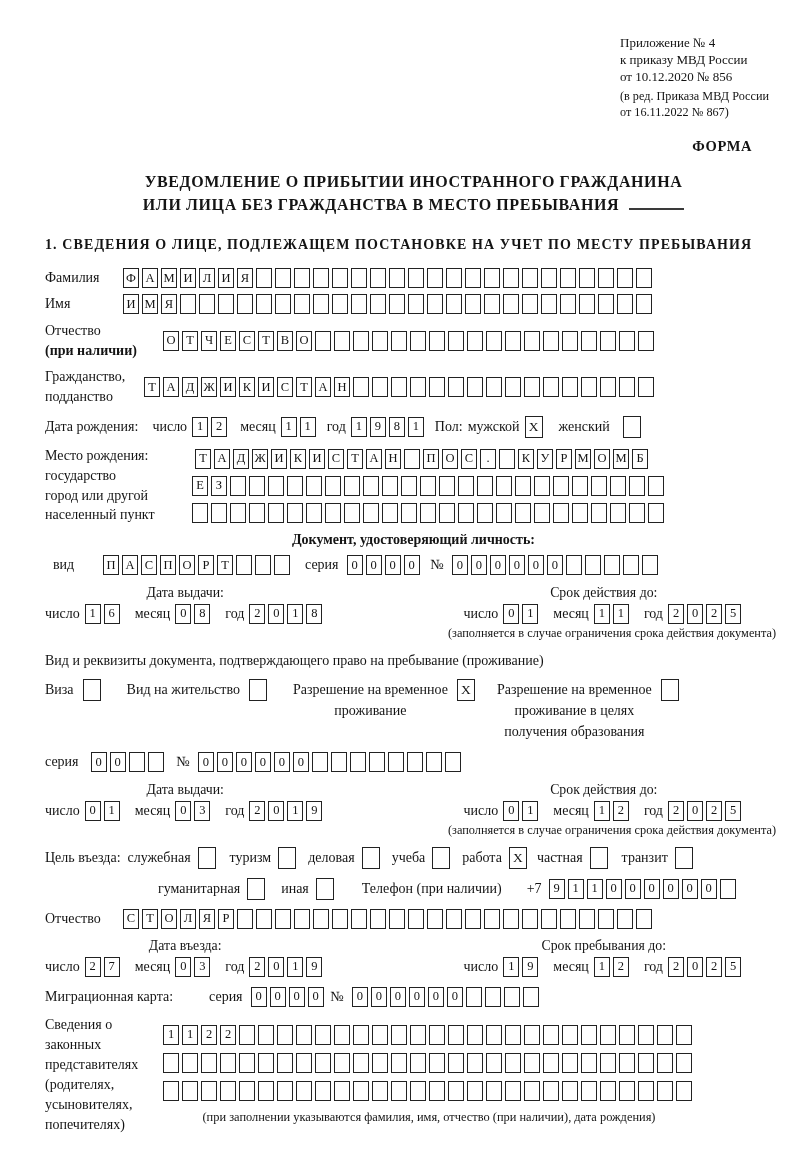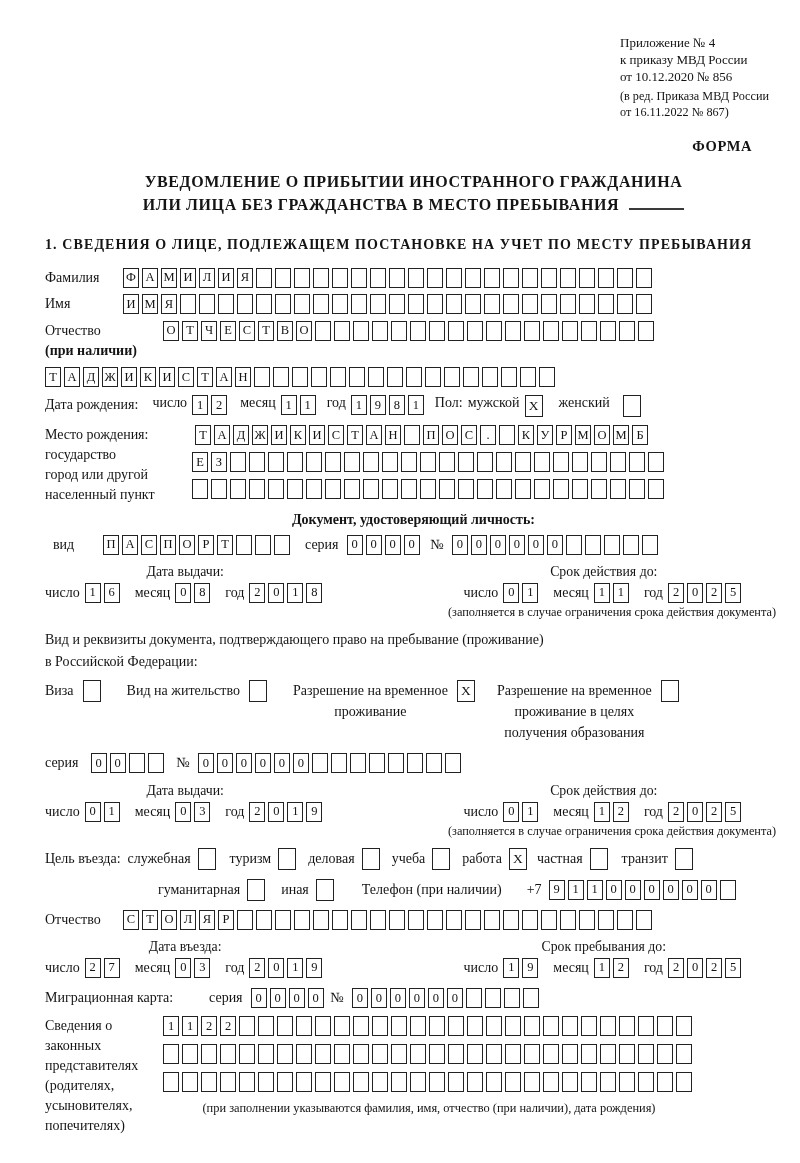--- a/index.html
+++ b/index.html
@@ -5,21 +5,21 @@
   *{box-sizing:border-box;margin:0;padding:0;}
   html,body{background:#fff;}
   body{width:800px;height:1163px;color:#141414;font-family:"Liberation Serif","DejaVu Serif",serif;font-size:14px;}
   .page{width:800px;height:1163px;padding:34px 18px 16px 45px;overflow:hidden;background:#fff;}
   .annex{margin-left:575px;width:205px;line-height:1.32;font-size:13px;}
   .annex-edit{margin-left:575px;width:205px;line-height:1.3;font-size:12.2px;margin-top:4px;}
   .forma{text-align:right;padding-right:30px;font-weight:bold;margin-top:17px;letter-spacing:.6px;font-size:14.5px;}
   .title{text-align:center;font-weight:bold;font-size:16px;letter-spacing:.6px;margin-top:16px;line-height:1.4;}
   .uline{display:inline-block;width:55px;border-bottom:2.2px solid #3a3a3a;margin-left:10px;}
   .sec1{font-weight:bold;font-size:14px;letter-spacing:1.1px;margin-top:21px;white-space:nowrap;}
-  .frow{display:flex;align-items:flex-start;margin-top:6px;flex-wrap:nowrap;}
+  .frow{display:flex;align-items:center;margin-top:6px;flex-wrap:nowrap;}
   .flabel{flex:none;line-height:1.45;}
   .lbl2{line-height:1.45;}
   .cells{display:inline-flex;flex:none;}
   .cell{flex:none;width:16px;height:20px;border:1.7px solid #222;margin-right:3px;display:inline-flex;align-items:center;justify-content:center;font-size:12.5px;background:#fff;}
   .cbox{flex:none;width:18px;height:22px;border:1.7px solid #222;display:inline-flex;align-items:center;justify-content:center;font-size:13.5px;background:#fff;}
   .subhead{text-align:center;font-weight:bold;margin-top:7px;font-size:14px;}
   .mid{flex:none;margin:0 8px 0 12px;}
   .dates-row{display:flex;justify-content:space-between;margin-top:9px;padding-right:38px;}
   .dwrap{text-align:center;}
   .dlabel{font-size:13.8px;}
@@ -159,20 +159,24 @@
         <span class="cell"></span>
         <span class="cell"></span>
         <span class="cell"></span>
         <span class="cell"></span>
         <span class="cell"></span>
         <span class="cell"></span>
       </span>
   </div>
 
   <div class="frow">
+    <span class="flabel" style="width:99px;">
+      <span class="lbl2" style="display:block;">Гражданство,</span>
+      <span class="lbl2" style="display:block;">подданство</span>
+    </span>
     <span class="cells">
         <span class="cell">Т</span>
         <span class="cell">А</span>
         <span class="cell">Д</span>
         <span class="cell">Ж</span>
         <span class="cell">И</span>
         <span class="cell">К</span>
         <span class="cell">И</span>
         <span class="cell">С</span>
         <span class="cell">Т</span>
@@ -396,21 +400,20 @@
             <span class="cell">2</span>
             <span class="cell">5</span>
           </span>
       </div>
     </div>
   </div>
   <div class="note-row">(заполняется в случае ограничения срока действия документа)</div>
 
   <div class="intro">
     <div>Вид и реквизиты документа, подтверждающего право на пребывание (проживание)</div>
-    <div>в Российской Федерации:</div>
   </div>
 
   <div class="options-row">
     <span class="opt">
       <span class="olabel">Виза</span>
       <span class="cbox"></span>
     </span>
     <span class="opt" style="margin-left:26px;">
       <span class="olabel">Вид на жительство</span>
       <span class="cbox"></span>

